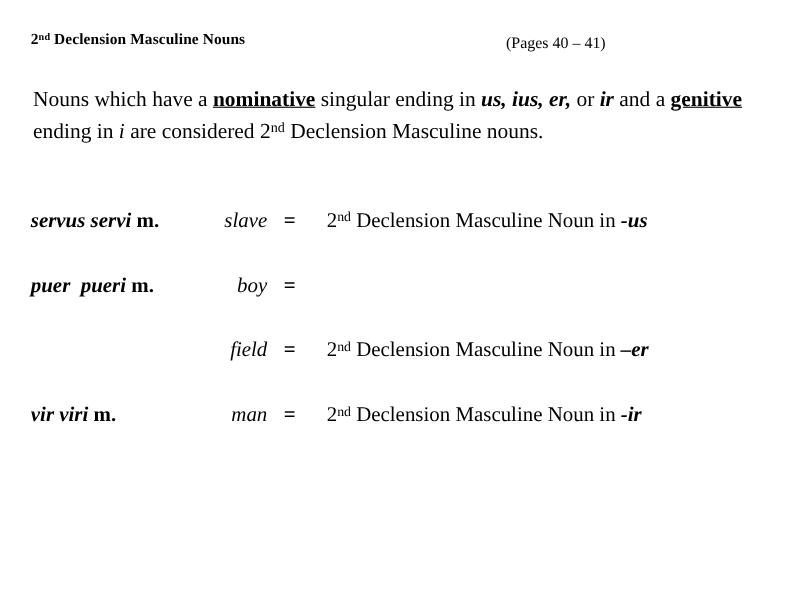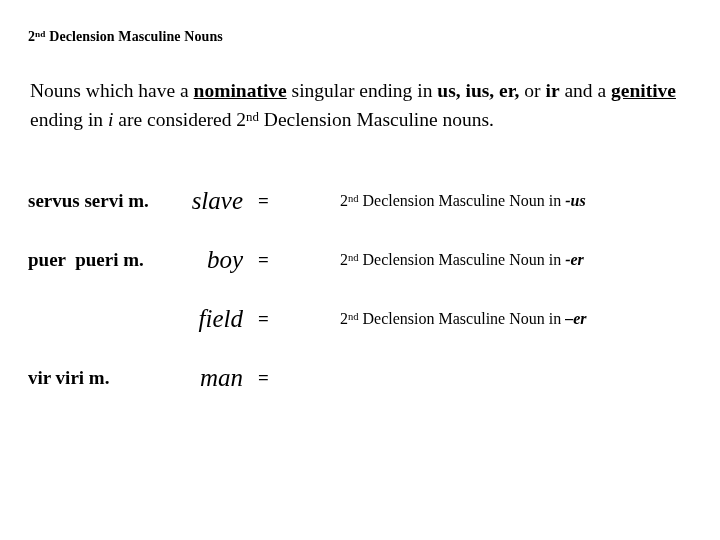--- a/index.html
+++ b/index.html
@@ -61,21 +61,21 @@
     position: absolute;
     left: 30px;
     top: 77px;
     width: 664px;
     font-size: 19.5px;
     line-height: 28.5px;
     font-weight: normal;
   }
   .b  { font-weight: bold; text-decoration: underline; }
   .i  { font-style: italic; }
-  .bi { font-weight: bold; }
+  .bi { font-weight: bold; font-style: italic; }
 
   
   .rows {
     position: absolute;
     left: 0;
     top: 188px;
     width: 720px;
   }
   .def-row {
     position: relative;
@@ -84,94 +84,95 @@
   .lemma {
     position: absolute;
     left: 28px;
     top: 0;
     font-size: 19px;
     line-height: 26px;
     white-space: pre;
   }
   .lemma .latin {
     font-weight: bold;
+    font-style: italic;
     text-align: right;
   }
   .lemma .gender {
     font-weight: bold;
     font-style: normal;
   }
   .gloss {
     position: absolute;
     left: 110px;
     width: 133px;
     top: 0;
     text-align: right;
-    font-size: 25px;
+    font-size: 19px;
     line-height: 26px;
     font-style: italic;
     font-weight: normal;
     white-space: nowrap;
   }
   .equals {
     position: absolute;
     left: 258px;
     top: 0;
     font-size: 19px;
     line-height: 26px;
     font-weight: bold;
   }
   .expansion {
     position: absolute;
     left: 297px;
     top: 0;
-    font-size: 16px;
+    font-size: 19px;
     line-height: 26px;
     font-weight: normal;
     white-space: nowrap;
-    margin-left: 43px;
   }
   .expansion .suffix {
     font-weight: bold;
     font-style: italic;
   }
 </style>
 </head>
 <body>
 
 <div class="slide">
 
   <div class="header">
     <div class="slide-title"><span>2</span><sup>nd</sup><span> Declension Masculine Nouns</span></div>
+    <div class="page-ref">(Pages 40 – 41)</div>
   </div>
 
   <div class="body-para"><span>Nouns which have a </span><span class="b">nominative</span><span> singular ending in </span><span class="bi">us, ius, er,</span><span> or </span><span class="bi">ir</span><span> and a </span><span class="b">genitive</span><span> ending in </span><span class="i">i</span><span> are considered 2</span><sup>nd</sup><span> Declension Masculine nouns.</span></div>
 
   <div class="rows">
 
     <div class="def-row">
       <div class="lemma"><span class="latin">servus servi</span><span class="gender"> m.</span></div>
       <div class="gloss">slave</div>
       <div class="equals">=</div>
       <div class="expansion"><span>2</span><sup>nd</sup><span> Declension Masculine Noun in </span><span class="suffix">-us</span></div>
     </div>
 
     <div class="def-row">
       <div class="lemma"><span class="latin">puer  pueri</span><span class="gender"> m.</span></div>
       <div class="gloss">boy</div>
       <div class="equals">=</div>
-      <div class="expansion"><span>2</span><sup>nd</sup><span> Declension Masculine Noun in </span><span class="suffix">-er</span></div>
     </div>
 
     <div class="def-row">
       <div class="gloss">field</div>
       <div class="equals">=</div>
       <div class="expansion"><span>2</span><sup>nd</sup><span> Declension Masculine Noun in </span><span class="suffix">–er</span></div>
     </div>
 
     <div class="def-row">
       <div class="lemma"><span class="latin">vir viri</span><span class="gender"> m.</span></div>
       <div class="gloss">man</div>
       <div class="equals">=</div>
+      <div class="expansion"><span>2</span><sup>nd</sup><span> Declension Masculine Noun in </span><span class="suffix">-ir</span></div>
     </div>
 
   </div>
 </div>
 
 </body></html>

